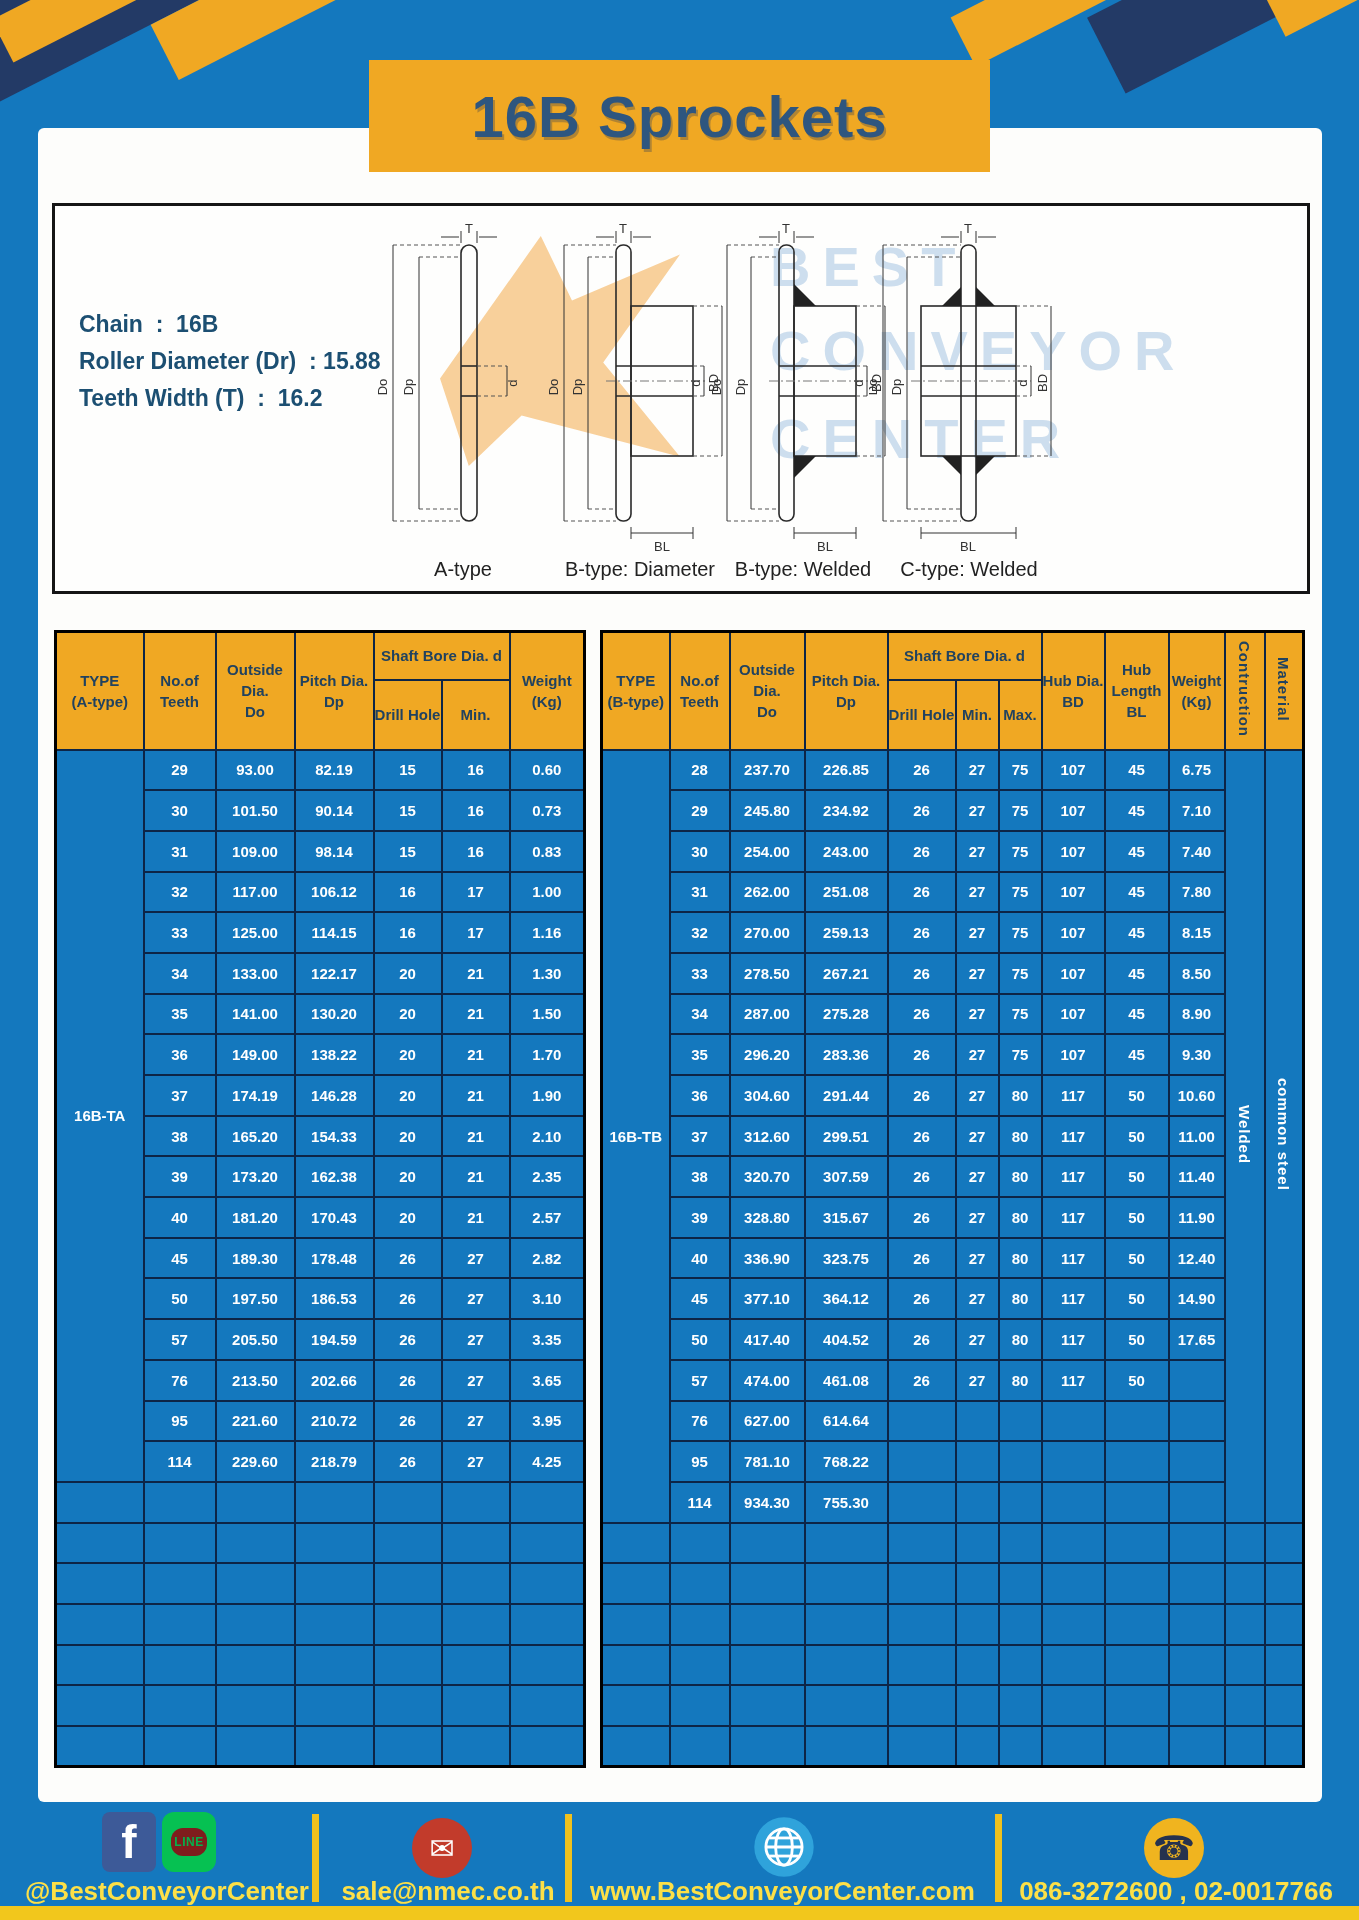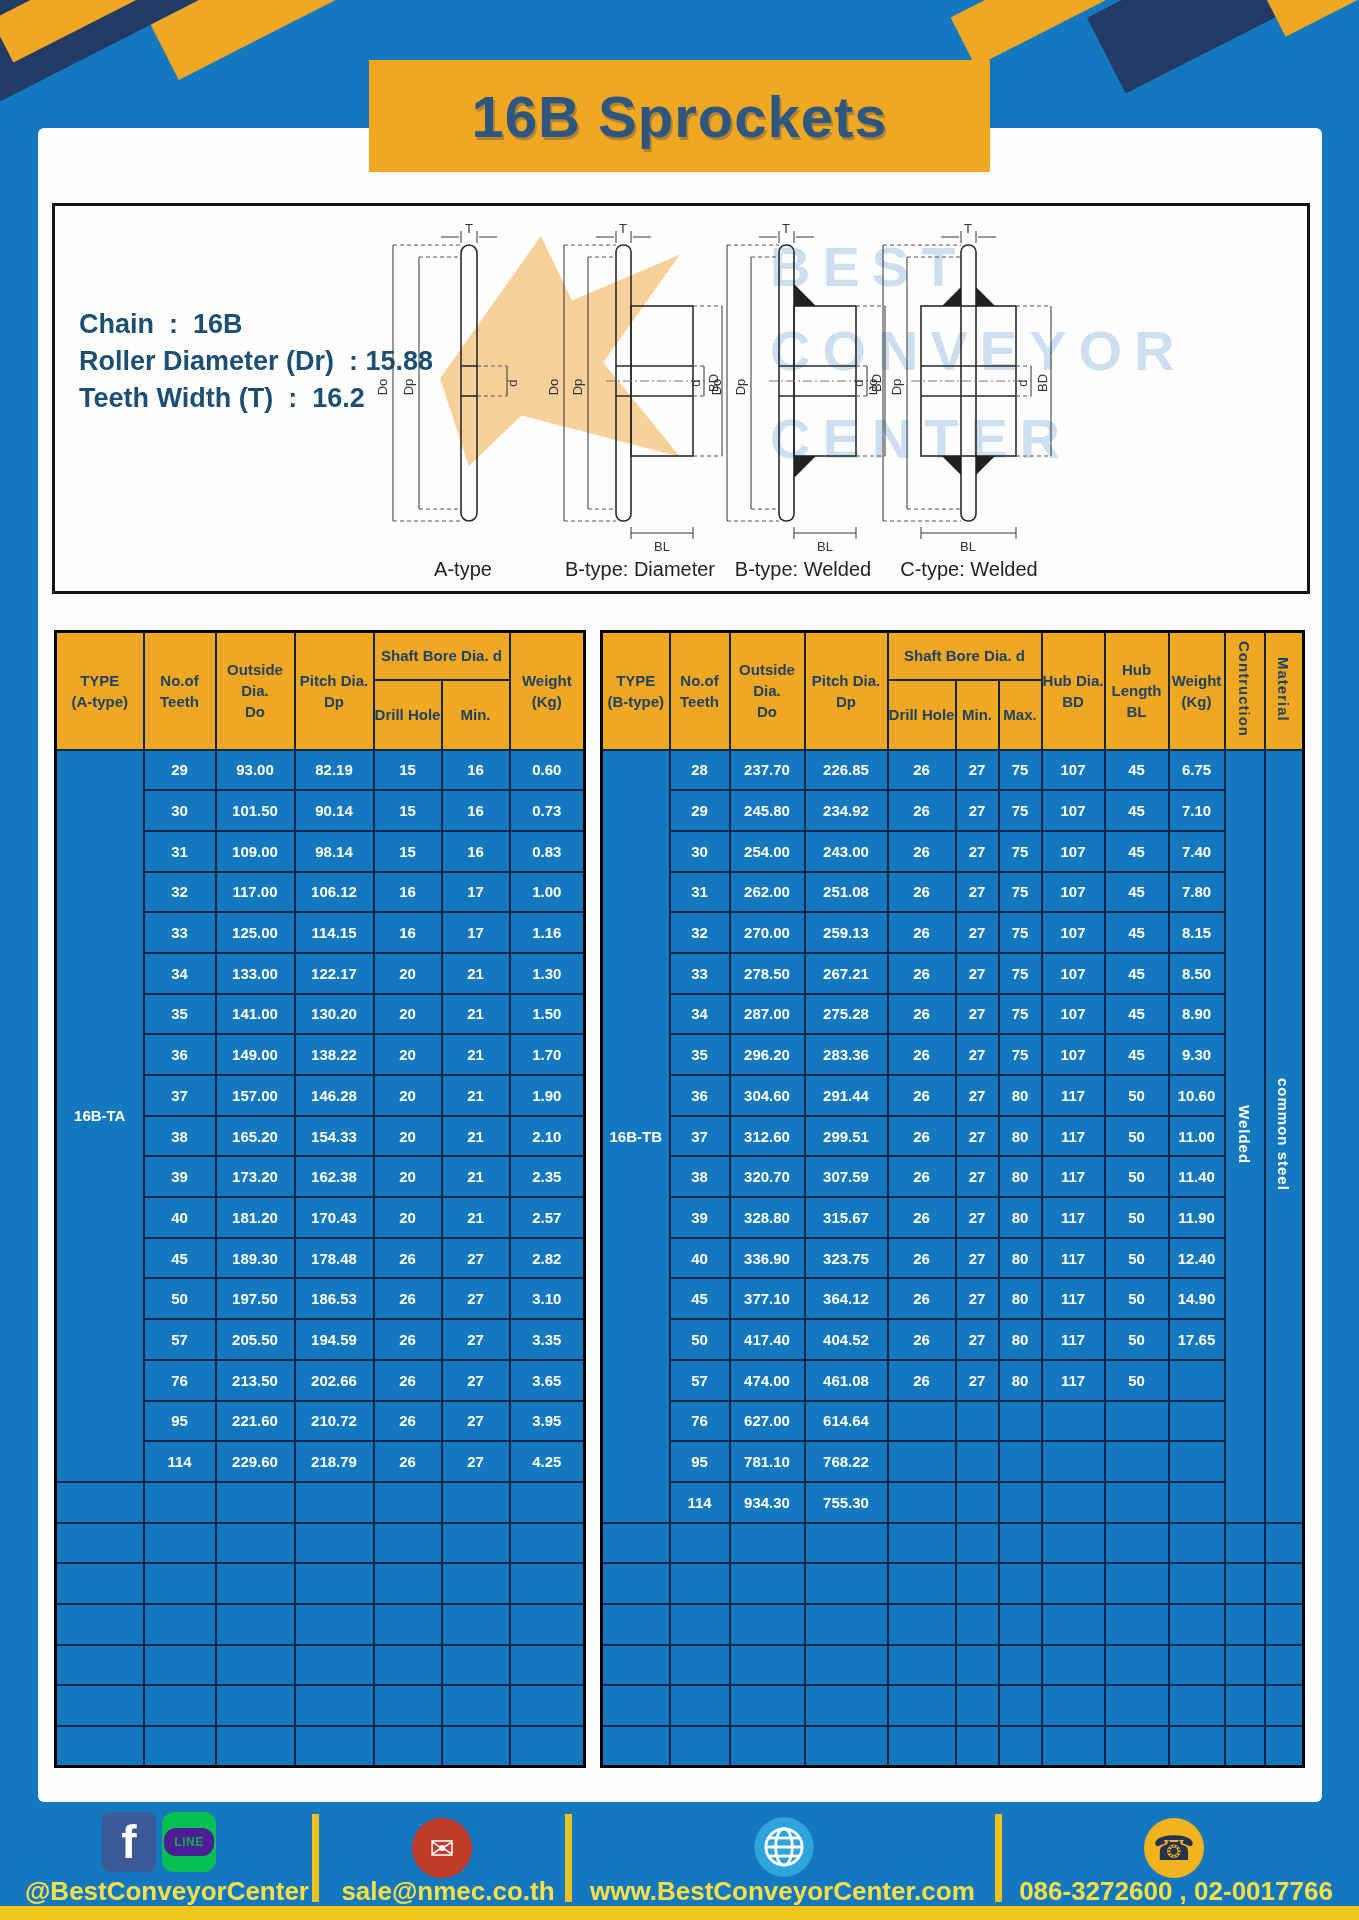--- a/index.html
+++ b/index.html
@@ -18,21 +18,21 @@
   .banner h1{margin:0;font-size:58px;font-weight:bold;color:#2E567F;letter-spacing:1px;
              text-shadow:2px 3px 0 rgba(30,50,90,.30);}
   
   .diagbox{position:absolute;left:52px;top:203px;width:1252px;height:385px;background:#FEFEFD;
            border:3px solid #151515;z-index:2;overflow:hidden;}
   .wm-orange{position:absolute;left:385px;top:30px;width:240px;height:230px;opacity:.45;
              background:#F29923;clip-path:polygon(0 62%,42% 0,55% 28%,100% 8%,68% 55%,100% 96%,34% 78%,12% 100%);}
   .wm-word{position:absolute;left:715px;font-size:56px;font-weight:bold;color:rgba(125,170,212,.38);
            letter-spacing:12px;font-family:"Liberation Sans",sans-serif;}
   .spec-lines{position:absolute;left:24px;top:100px;z-index:3;}
-  .spec-lines div{font-size:27px;font-weight:bold;color:#1C4F72;line-height:37px;white-space:pre;}
+  .spec-lines div{font-size:23px;font-weight:bold;color:#1C4F72;line-height:37px;white-space:pre;}
   .diagram{position:absolute;top:15px;height:335px;z-index:3;}
   .diag-label{position:absolute;top:352px;height:26px;z-index:3;text-align:center;
               font-size:20px;color:#222;}
   .diagram svg text{font-size:13px;fill:#333;font-family:"Liberation Sans",sans-serif;}
   
   table.spec{position:absolute;z-index:2;border-collapse:collapse;table-layout:fixed;
              background:#1478BE;border:3px solid #000;}
   table.spec th,table.spec td{border:2px solid #0D2547;padding:0;overflow:hidden;}
   table.spec thead th{background:#F0A823;color:#21425F;font-size:15px;font-weight:bold;text-align:center;}
   table.spec tbody td{color:#fff;font-size:15px;font-weight:bold;text-align:center;}
@@ -42,21 +42,21 @@
   .hl{display:block;line-height:21px;}
   .vtext{writing-mode:vertical-rl;text-orientation:mixed;letter-spacing:1px;display:inline-block;}
   th.vh{vertical-align:middle;}
   td.type-cell{font-size:15px;}
   
   .ftxt{position:absolute;z-index:2;color:#fde047;font-size:26px;font-weight:bold;text-align:center;}
   .fdiv{position:absolute;z-index:2;width:7px;height:88px;background:#F0C11D;top:1814px;}
   .icon-sq{position:absolute;z-index:2;display:flex;align-items:center;justify-content:center;}
   .fb{width:54px;height:60px;background:#3D5A98;border-radius:8px;color:#fff;font-size:46px;font-weight:bold;}
   .line-ic{width:54px;height:60px;background:#06C152;border-radius:12px;}
-  .line-bub{width:50px;height:28px;background:#4c1d95;border-radius:12px;display:flex;align-items:center;
+  .line-bub{width:36px;height:28px;background:#7f1d1d;border-radius:12px;display:flex;align-items:center;
             justify-content:center;color:#06B14C;font-size:12px;font-weight:bold;letter-spacing:.5px;}
   .circle{border-radius:50%;display:flex;align-items:center;justify-content:center;}
   .mail{width:60px;height:60px;background:#C23B2B;color:#fff;font-size:30px;}
   .phone{width:60px;height:60px;background:#F0B41F;color:#26324E;font-size:34px;}
   .strip-bottom{position:absolute;left:0;top:1906px;width:1359px;height:14px;background:#F2C71C;z-index:2;}
 </style>
 </head>
 <body>
 
 <div class="page">
@@ -352,21 +352,21 @@
         <tr>
           <td>36</td>
           <td>149.00</td>
           <td>138.22</td>
           <td>20</td>
           <td>21</td>
           <td>1.70</td>
         </tr>
         <tr>
           <td>37</td>
-          <td>157.00</td>
+          <td>174.19</td>
           <td>146.28</td>
           <td>20</td>
           <td>21</td>
           <td>1.90</td>
         </tr>
         <tr>
           <td>38</td>
           <td>165.20</td>
           <td>154.33</td>
           <td>20</td>

